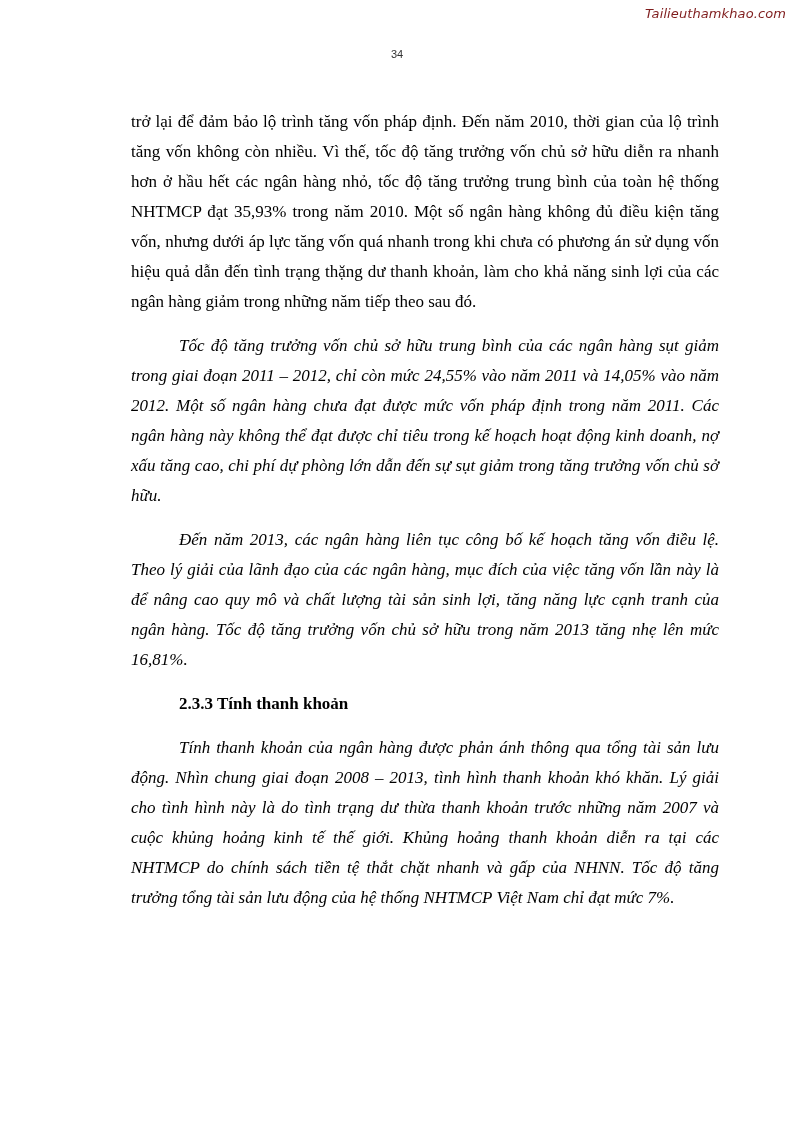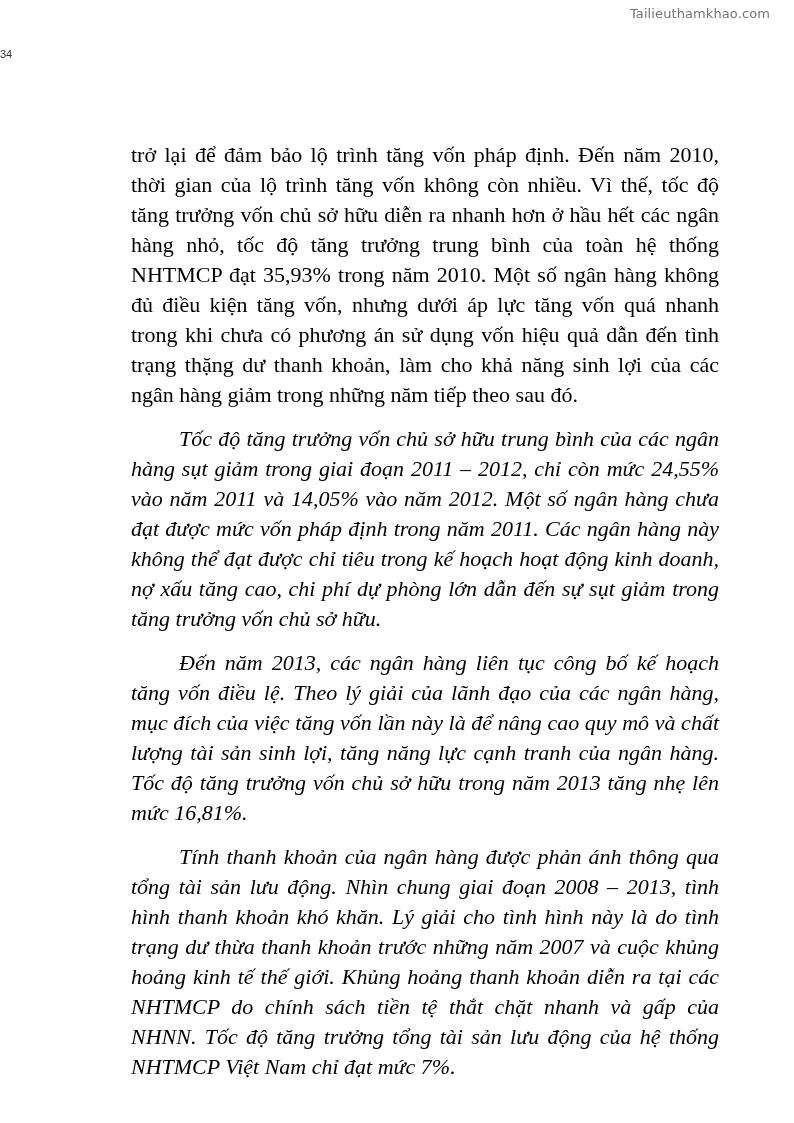--- a/index.html
+++ b/index.html
@@ -1,39 +1,41 @@
 <!DOCTYPE html>
 <html><head>
 <meta charset="utf-8">
 <style>
   html, body { margin: 0; padding: 0; background: #ffffff; }
   body { width: 794px; height: 1123px; position: relative; overflow: hidden; }
   .watermark {
-    position: absolute; top: 6px; right: 24px;
-    font-family: "DejaVu Sans", sans-serif; font-size: 13px; color: #737373;
+    position: absolute; top: 6px; right: 8px;
+    font-family: "DejaVu Sans", sans-serif; font-size: 13px; color: #7f1d1d;
     letter-spacing: 0.1px;
+    font-style: italic;
   }
   .page-number {
-    position: absolute; top: 48px; left: 0; width: 100%; 
+    position: absolute; top: 48px; left: 0; width: 100%; text-align: center;
     font-family: "Liberation Sans", sans-serif; font-size: 11px; color: #333;
   }
   .content {
-    position: absolute; left: 131px; top: 140px; width: 588px;
-    font-family: "Liberation Serif", serif; font-size: 22px; line-height: 30px;
+    position: absolute; left: 131px; top: 107px; width: 588px;
+    font-family: "Liberation Serif", serif; font-size: 17px; line-height: 30px;
     color: #000; text-align: justify;
   }
   .content p { margin: 0 0 14px 0; text-indent: 0; }
   .content p.indent { text-indent: 48px; font-style: italic; }
   .content p.cont { text-indent: 0; }
   .heading { font-weight: bold; padding-left: 48px; margin: 0 0 14px 0; }
 </style>
 </head>
 <body>
 
 <div class="watermark">Tailieuthamkhao.com</div>
 <div class="page-number">34</div>
 
 <div class="content">
   <p class="cont">trở lại để đảm bảo lộ trình tăng vốn pháp định. Đến năm 2010, thời gian của lộ trình tăng vốn không còn nhiều. Vì thế, tốc độ tăng trưởng vốn chủ sở hữu diễn ra nhanh hơn ở hầu hết các ngân hàng nhỏ, tốc độ tăng trưởng trung bình của toàn hệ thống NHTMCP đạt 35,93% trong năm 2010. Một số ngân hàng không đủ điều kiện tăng vốn, nhưng dưới áp lực tăng vốn quá nhanh trong khi chưa có phương án sử dụng vốn hiệu quả dẫn đến tình trạng thặng dư thanh khoản, làm cho khả năng sinh lợi của các ngân hàng giảm trong những năm tiếp theo sau đó.</p>
   <p class="indent">Tốc độ tăng trưởng vốn chủ sở hữu trung bình của các ngân hàng sụt giảm trong giai đoạn 2011 – 2012, chỉ còn mức 24,55% vào năm 2011 và 14,05% vào năm 2012. Một số ngân hàng chưa đạt được mức vốn pháp định trong năm 2011. Các ngân hàng này không thể đạt được chỉ tiêu trong kế hoạch hoạt động kinh doanh, nợ xấu tăng cao, chi phí dự phòng lớn dẫn đến sự sụt giảm trong tăng trưởng vốn chủ sở hữu.</p>
   <p class="indent">Đến năm 2013, các ngân hàng liên tục công bố kế hoạch tăng vốn điều lệ. Theo lý giải của lãnh đạo của các ngân hàng, mục đích của việc tăng vốn lần này là để nâng cao quy mô và chất lượng tài sản sinh lợi, tăng năng lực cạnh tranh của ngân hàng. Tốc độ tăng trưởng vốn chủ sở hữu trong năm 2013 tăng nhẹ lên mức 16,81%.</p>
+  <div class="heading">2.3.3 Tính thanh khoản</div>
   <p class="indent">Tính thanh khoản của ngân hàng được phản ánh thông qua tổng tài sản lưu động. Nhìn chung giai đoạn 2008 – 2013, tình hình thanh khoản khó khăn. Lý giải cho tình hình này là do tình trạng dư thừa thanh khoản trước những năm 2007 và cuộc khủng hoảng kinh tế thế giới. Khủng hoảng thanh khoản diễn ra tại các NHTMCP do chính sách tiền tệ thắt chặt nhanh và gấp của NHNN. Tốc độ tăng trưởng tổng tài sản lưu động của hệ thống NHTMCP Việt Nam chỉ đạt mức 7%.</p>
 </div>
 
 </body></html>

